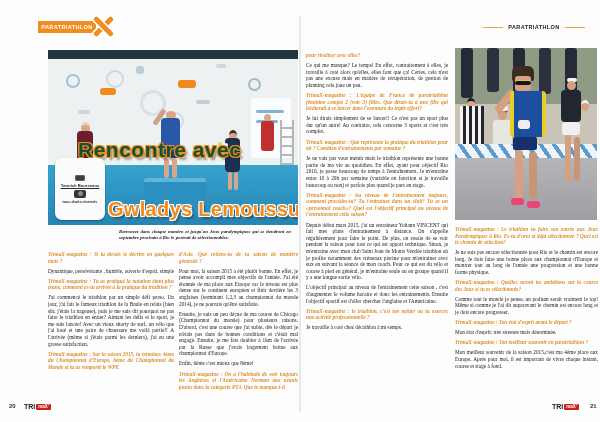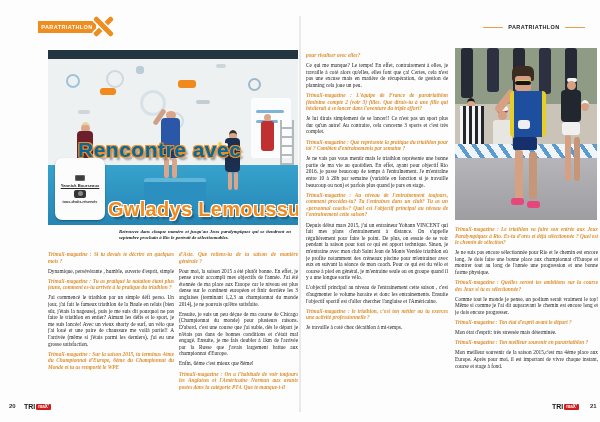--- a/index.html
+++ b/index.html
@@ -21,21 +21,21 @@
   
   .spine{position:absolute;left:299px;top:16px;width:2px;height:396px;
          background:linear-gradient(90deg,rgba(0,0,0,.02),rgba(0,0,0,.14),rgba(0,0,0,.02));}
   
   .photo{position:absolute;overflow:hidden;}
   #podium-photo{left:48px;top:50px;width:250px;height:175px;background:#eef1f2;}
   #race-photo{left:455px;top:48px;width:142px;height:172px;background:#8f9b85;}
   .abs{position:absolute;}
   
   .title1{position:absolute;left:30px;top:88px;font:800 21px "Liberation Sans",sans-serif;
-          color:#0369a1;letter-spacing:.5px;white-space:nowrap;
+          color:#14532d;letter-spacing:.5px;white-space:nowrap;
           text-shadow:1px 1px 0 #ef8d20,-1px 1px 0 #ef8d20,1px -1px 0 #ef8d20,-1px -1px 0 #ef8d20,2.5px 2.5px 2px rgba(40,40,40,.45);}
   .title2{position:absolute;left:60px;top:148px;font:800 20px "Liberation Sans",sans-serif;
           color:#f08a1d;letter-spacing:.3px;white-space:nowrap;
           text-shadow:1px 1px 0 #fff,-1px 1px 0 #fff,1px -1px 0 #fff,-1px -1px 0 #fff,2.5px 2.5px 2px rgba(40,40,40,.5);}
   
   .credit{position:absolute;left:7px;top:108px;width:50px;height:62px;background:#fcfcfc;
           border-radius:7px;box-shadow:0 1px 2px rgba(0,0,0,.35);display:flex;flex-direction:column;
           align-items:center;justify-content:center;gap:2px;text-align:center;}
   .credit .nm{font:bold 4.2px "Liberation Sans",sans-serif;color:#2a2a2a;text-decoration:underline;}
   .credit .rt{font:bold 3.6px "Liberation Sans",sans-serif;color:#2a2a2a;}

